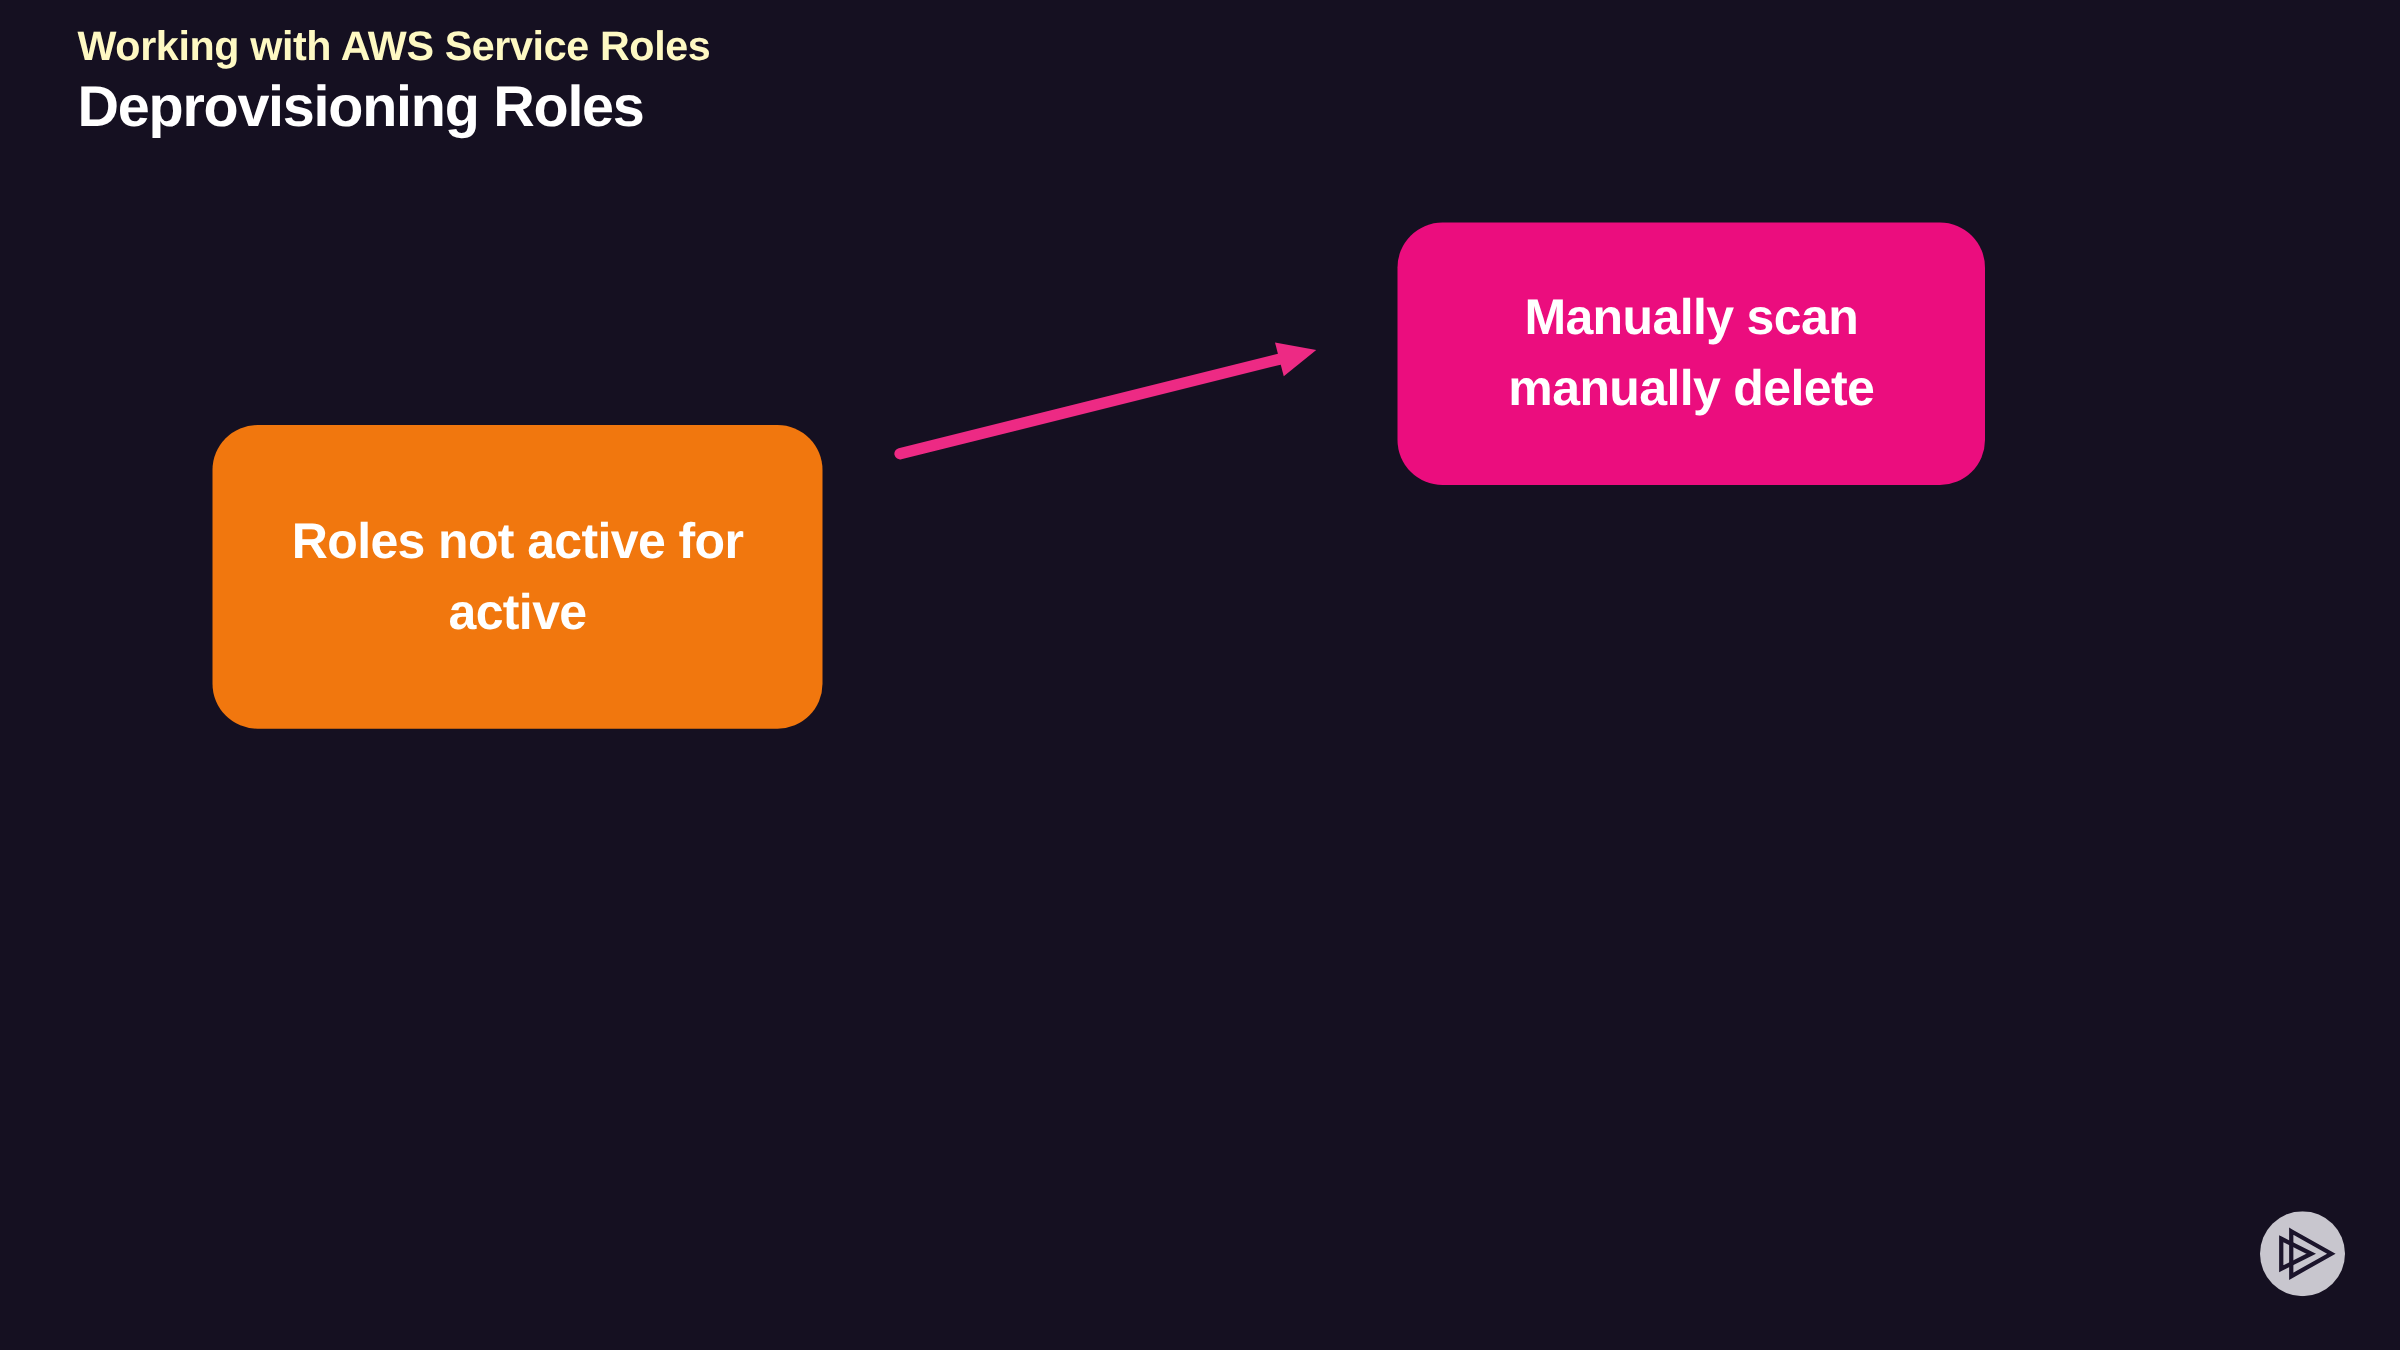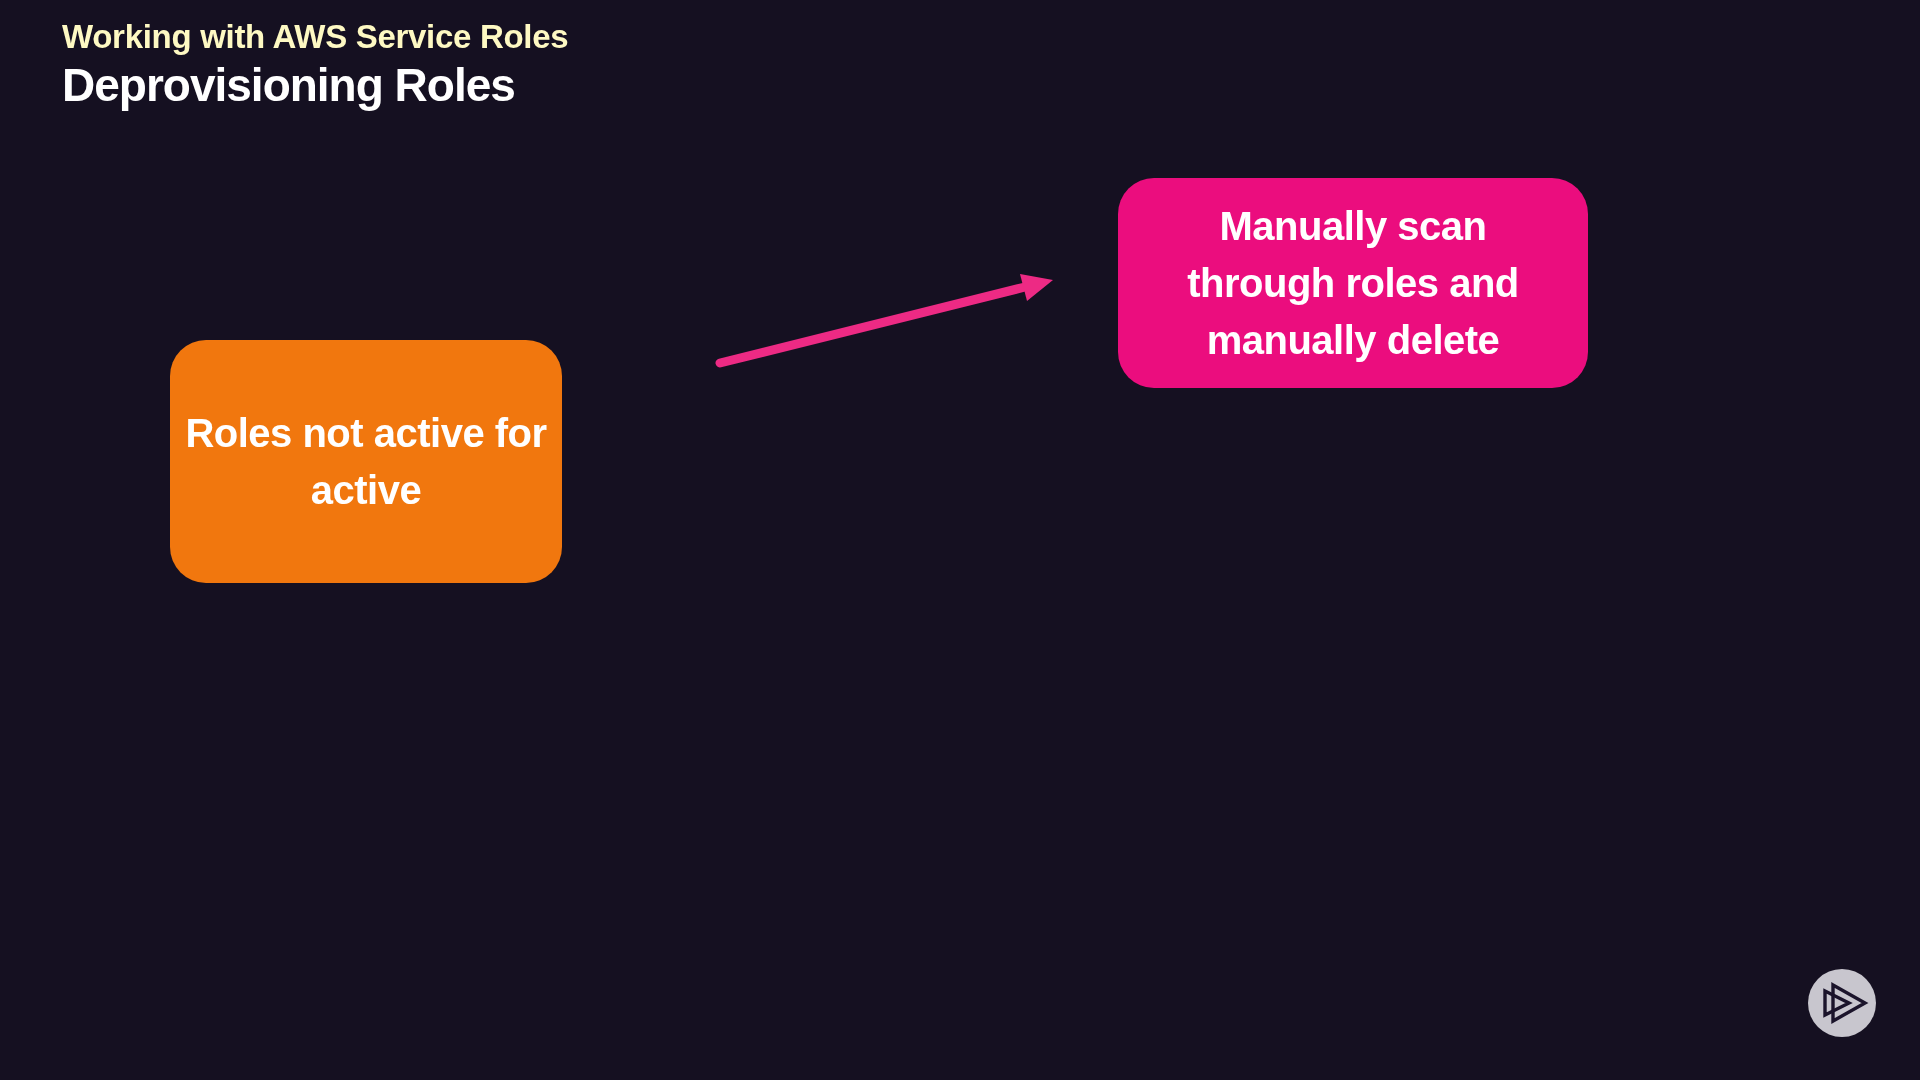--- a/index.html
+++ b/index.html
@@ -50,21 +50,21 @@
     font-size: 40px;
     font-weight: 700;
     color: #FFFFFF;
     line-height: 57px;
     white-space: nowrap;
     letter-spacing: -0.5px;
   }
   .node-orange {
     left: 170px;
     top: 340px;
-    width: 392px;
+    width: 488px;
     height: 243px;
     background: #F1770E;
   }
   .node-pink {
     left: 1118px;
     top: 178px;
     width: 470px;
     height: 210px;
     background: #EB0D7E;
   }
@@ -93,21 +93,20 @@
 
   <div class="title">Deprovisioning Roles</div>
 
   <div class="node node-orange">
     <div class="line">Roles not active for</div>
     <div class="line">active</div>
   </div>
 
   <div class="node node-pink">
     <div class="line">Manually scan</div>
-    <div class="line">through roles and</div>
     <div class="line">manually delete</div>
   </div>
 
   <svg class="arrow-layer" width="1920" height="1080" viewBox="0 0 1920 1080" xmlns="http://www.w3.org/2000/svg">
     <line x1="720" y1="363" x2="1025" y2="287" stroke="#ED2A84" stroke-width="9" stroke-linecap="round"></line>
     <polygon points="1053,280 1027,301 1020,274" fill="#ED2A84"></polygon>
   </svg>
 
   <div class="logo-badge">
     <svg width="68" height="68" viewBox="0 0 68 68" xmlns="http://www.w3.org/2000/svg">

